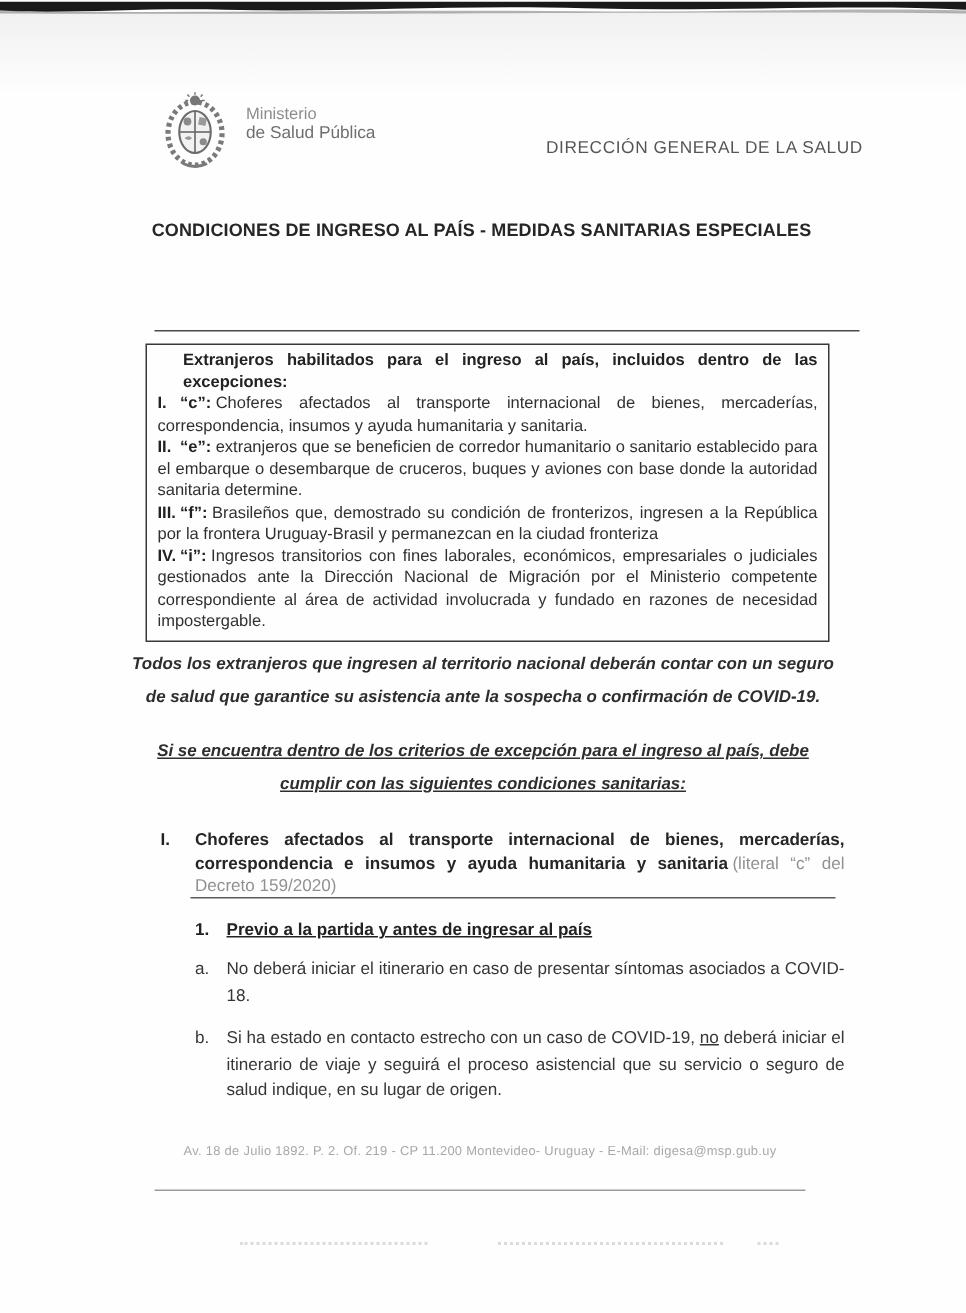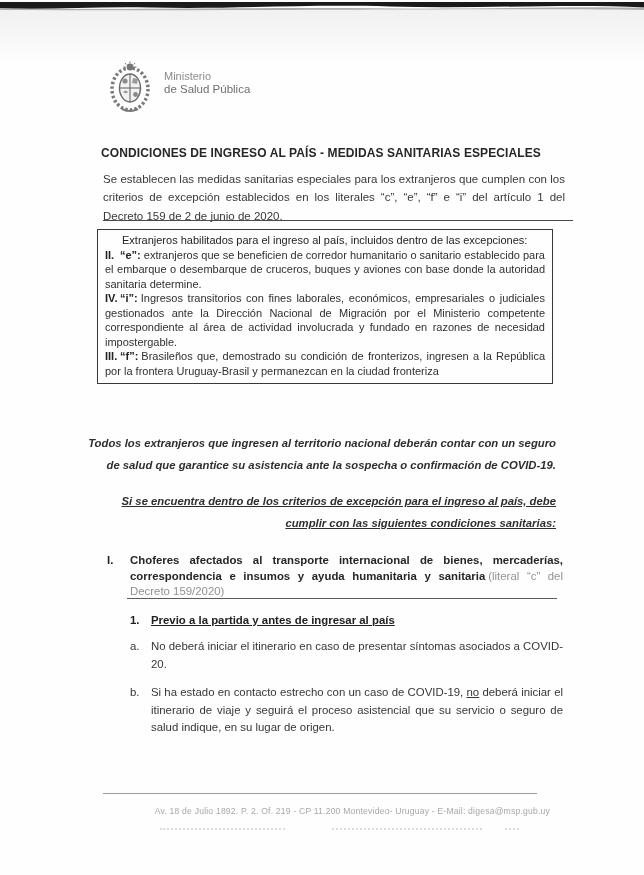--- a/index.html
+++ b/index.html
@@ -23,26 +23,26 @@
   .doc-title{position:absolute;left:85px;top:146px;width:472px;text-align:center;
     font-size:12px;font-weight:700;color:#262626;letter-spacing:0.1px;}
   .intro{position:absolute;left:103px;top:170px;width:462px;text-align:justify;
     font-size:11.5px;line-height:18.4px;color:#383838;}
   .rule-intro{position:absolute;left:103px;top:220px;width:470px;
     border-top:1.6px solid #4a4a4a;}
   
   .exc-box{position:absolute;left:97px;top:229px;width:440px;
     border:1.6px solid #383838;padding:3px 7px 5px 7px;
     font-size:11px;line-height:14.5px;text-align:justify;color:#303030;}
-  .exc-box .bx-head{font-weight:400;color:#222;padding-left:17px;}
+  .exc-box .bx-head{font-weight:700;color:#222;padding-left:17px;}
   .exc-item{margin:0;}
   .exc-item .num{font-weight:700;color:#222;display:inline-block;min-width:15px;}
   .exc-item .lit{font-weight:700;color:#222;margin-right:3px;}
   
-  .notice{position:absolute;left:88px;width:468px;text-align:right;
+  .notice{position:absolute;left:88px;width:468px;text-align:center;
     font-style:italic;font-weight:700;font-size:11.3px;line-height:21.5px;color:#2e2e2e;}
   .notice.insurance{top:433px;}
   .notice.criteria{top:491px;text-decoration:underline;}
   
   .sec1{position:absolute;left:107px;top:553px;width:456px;display:flex;
     font-size:11.4px;line-height:15.6px;}
   .sec1 .rnum{width:23px;font-weight:700;color:#222;flex:none;}
   .sec1 .rtext{flex:1;text-align:justify;}
   .sec1 .hb{font-weight:700;color:#262626;}
   .sec1 .hl{color:#919191;margin-left:3px;}
@@ -55,21 +55,21 @@
   .litem{position:absolute;left:130px;width:433px;display:flex;
     font-size:11.4px;line-height:17.5px;color:#363636;}
   .litem .letter{width:21px;flex:none;}
   .litem .ltext{flex:1;text-align:justify;}
   .litem.item-a{top:638px;}
   .litem.item-b{top:684px;}
   .u{text-decoration:underline;}
   
   .rule-footer{position:absolute;left:103px;top:793px;width:434px;
     border-top:1.2px solid #9b9b9b;}
-  .footer-text{position:absolute;left:90px;top:806px;width:460px;text-align:right;
+  .footer-text{position:absolute;left:90px;top:762px;width:460px;text-align:center;
     font-size:8.6px;color:#a8a8a8;letter-spacing:0.2px;}
   .scan-dashes{position:absolute;left:0;top:828px;width:644px;height:4px;}
   .scan-dashes span{position:absolute;top:0;border-top:2px dotted #dcdcdc;height:0;}
   .d1{left:160px;width:125px;}
   .d2{left:332px;width:150px;}
   .d3{left:505px;width:14px;}
 </style>
 </head>
 <body>
 
@@ -101,50 +101,51 @@
           <line x1="19.5" y1="7" x2="21.5" y2="7"></line>
         <line x1="30.5" y1="7" x2="32.5" y2="7"></line>
       </g>
       <path d="M18 49 q8 4 16 0" fill="none" stroke="#7a7a7a" stroke-width="2"></path>
     </svg>
   </div>
   <div class="ministry">
     <div class="l1">Ministerio</div>
     <div class="l2">de Salud Pública</div>
   </div>
+  <div class="direccion">DIRECCIÓN GENERAL DE LA SALUD</div>
 
   <div class="doc-title">CONDICIONES DE INGRESO AL PAÍS - MEDIDAS SANITARIAS ESPECIALES</div>
 
-  <div class="intro">Se establecen las medidas sanitarias especiales para los extranjeros que cumplen con los criterios de excepción establecidos en los literales “c”, “e”, “f” e “i” del artículo 1 del Decreto 159 de 2 de junio de 2020.</div>
   <div class="rule-intro"></div>
 
   <div class="exc-box">
     <div class="bx-head">Extranjeros habilitados para el ingreso al país, incluidos dentro de las excepciones:</div>
+    <p class="exc-item"><span class="num">I.</span><span class="lit">“c”:</span><span>Choferes afectados al transporte internacional de bienes, mercaderías, correspondencia, insumos y ayuda humanitaria y sanitaria.</span></p>
     <p class="exc-item"><span class="num">II.</span><span class="lit">“e”:</span><span>extranjeros que se beneficien de corredor humanitario o sanitario establecido para el embarque o desembarque de cruceros, buques y aviones con base donde la autoridad sanitaria determine.</span></p>
+    <p class="exc-item"><span class="num">III.</span><span class="lit">“f”:</span><span>Brasileños que, demostrado su condición de fronterizos, ingresen a la República por la frontera Uruguay-Brasil y permanezcan en la ciudad fronteriza</span></p>
     <p class="exc-item"><span class="num">IV.</span><span class="lit">“i”:</span><span>Ingresos transitorios con fines laborales, económicos, empresariales o judiciales gestionados ante la Dirección Nacional de Migración por el Ministerio competente correspondiente al área de actividad involucrada y fundado en razones de necesidad impostergable.</span></p>
-    <p class="exc-item"><span class="num">III.</span><span class="lit">“f”:</span><span>Brasileños que, demostrado su condición de fronterizos, ingresen a la República por la frontera Uruguay-Brasil y permanezcan en la ciudad fronteriza</span></p>
   </div>
 
   <div class="notice insurance">Todos los extranjeros que ingresen al territorio nacional deberán contar con un seguro de salud que garantice su asistencia ante la sospecha o confirmación de COVID-19.</div>
   <div class="notice criteria">Si se encuentra dentro de los criterios de excepción para el ingreso al país, debe cumplir con las siguientes condiciones sanitarias:</div>
 
   <div class="sec1">
     <span class="rnum">I.</span>
     <span class="rtext"><span class="hb">Choferes afectados al transporte internacional de bienes, mercaderías, correspondencia e insumos y ayuda humanitaria y sanitaria</span><span class="hl">(literal “c” del Decreto 159/2020)</span></span>
   </div>
   <div class="rule-sec1"></div>
 
   <div class="sub1">
     <span class="snum">1.</span>
     <span class="stitle">Previo a la partida y antes de ingresar al país</span>
   </div>
 
   <div class="litem item-a">
     <span class="letter">a.</span>
-    <span class="ltext">No deberá iniciar el itinerario en caso de presentar síntomas asociados a COVID-20.</span>
+    <span class="ltext">No deberá iniciar el itinerario en caso de presentar síntomas asociados a COVID-18.</span>
   </div>
   <div class="litem item-b">
     <span class="letter">b.</span>
     <span class="ltext"><span>Si ha estado en contacto estrecho con un caso de COVID-19, </span><span class="u">no</span><span> deberá iniciar el itinerario de viaje y seguirá el proceso asistencial que su servicio o seguro de salud indique, en su lugar de origen.</span></span>
   </div>
 
   <div class="rule-footer"></div>
   <div class="footer-text">Av. 18 de Julio 1892. P. 2. Of. 219 - CP 11.200 Montevideo- Uruguay -  E-Mail: digesa@msp.gub.uy</div>
   <div class="scan-dashes">
     <span class="d1"></span>

